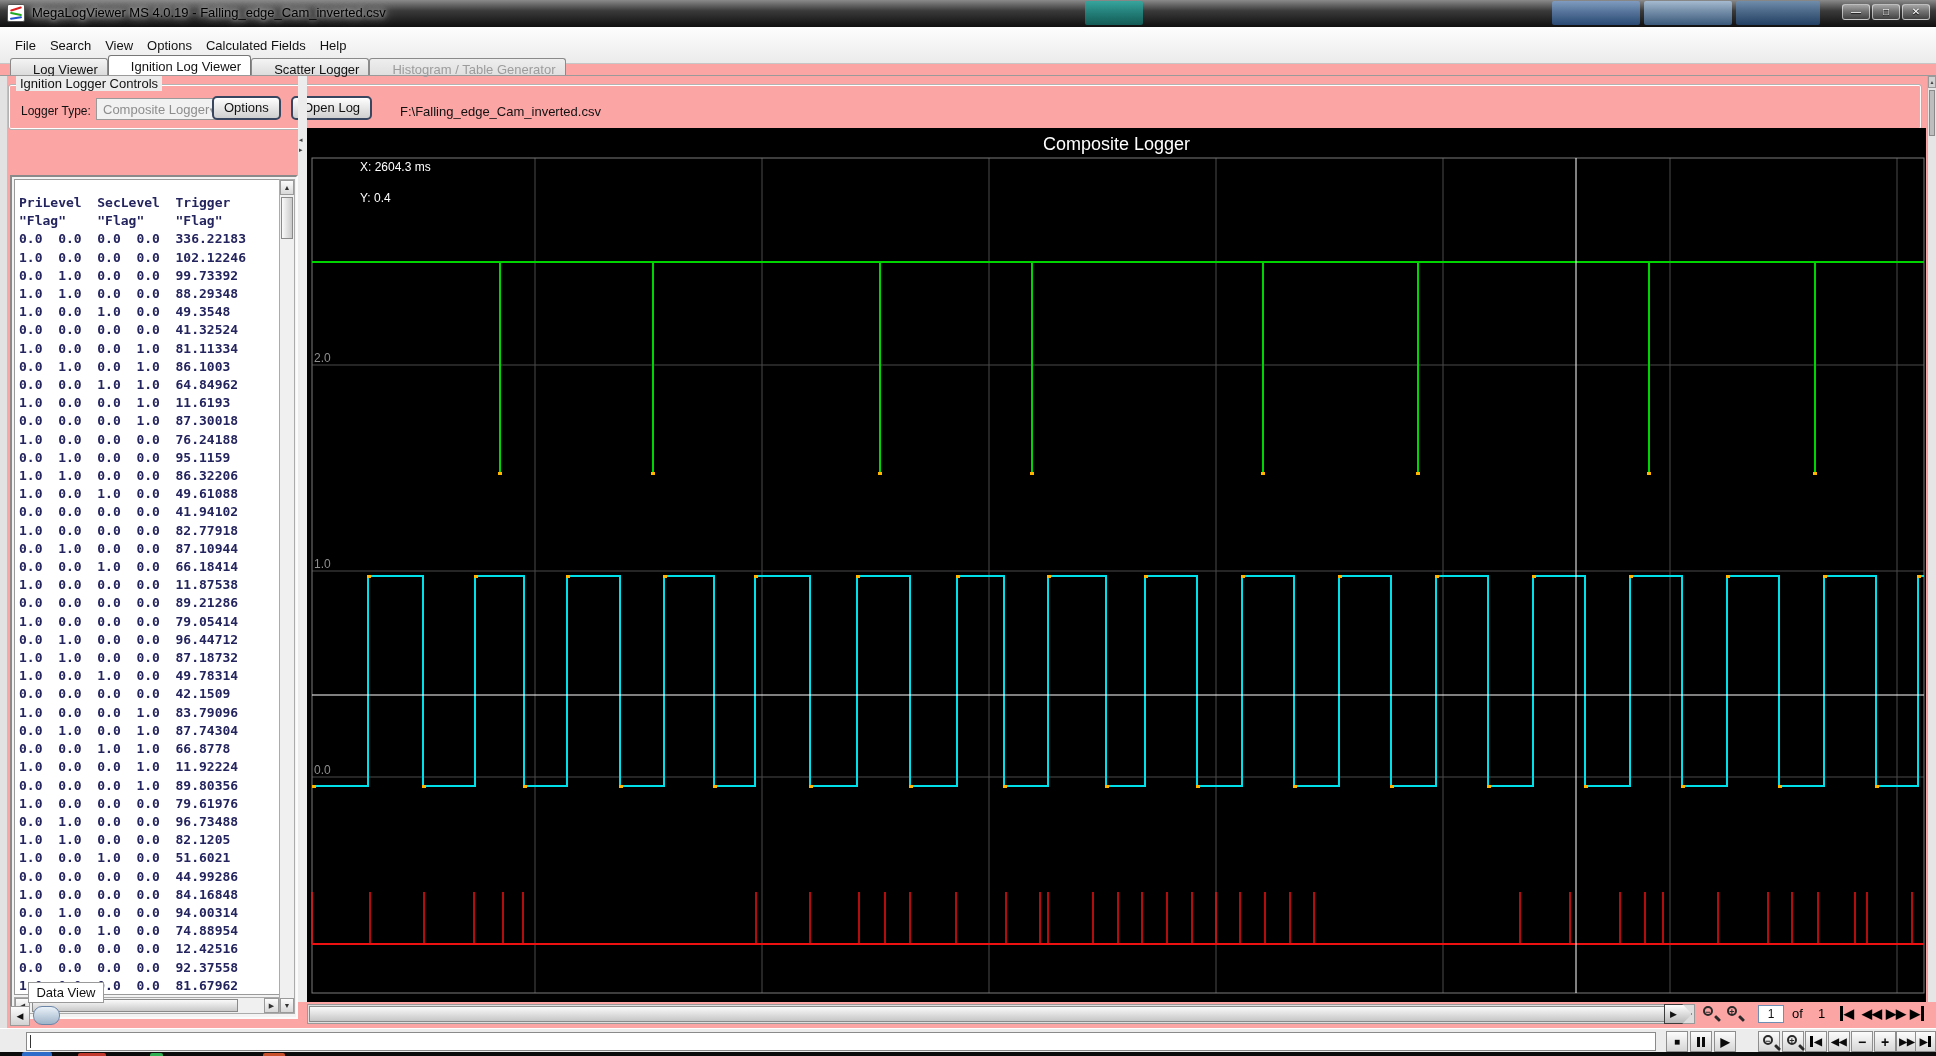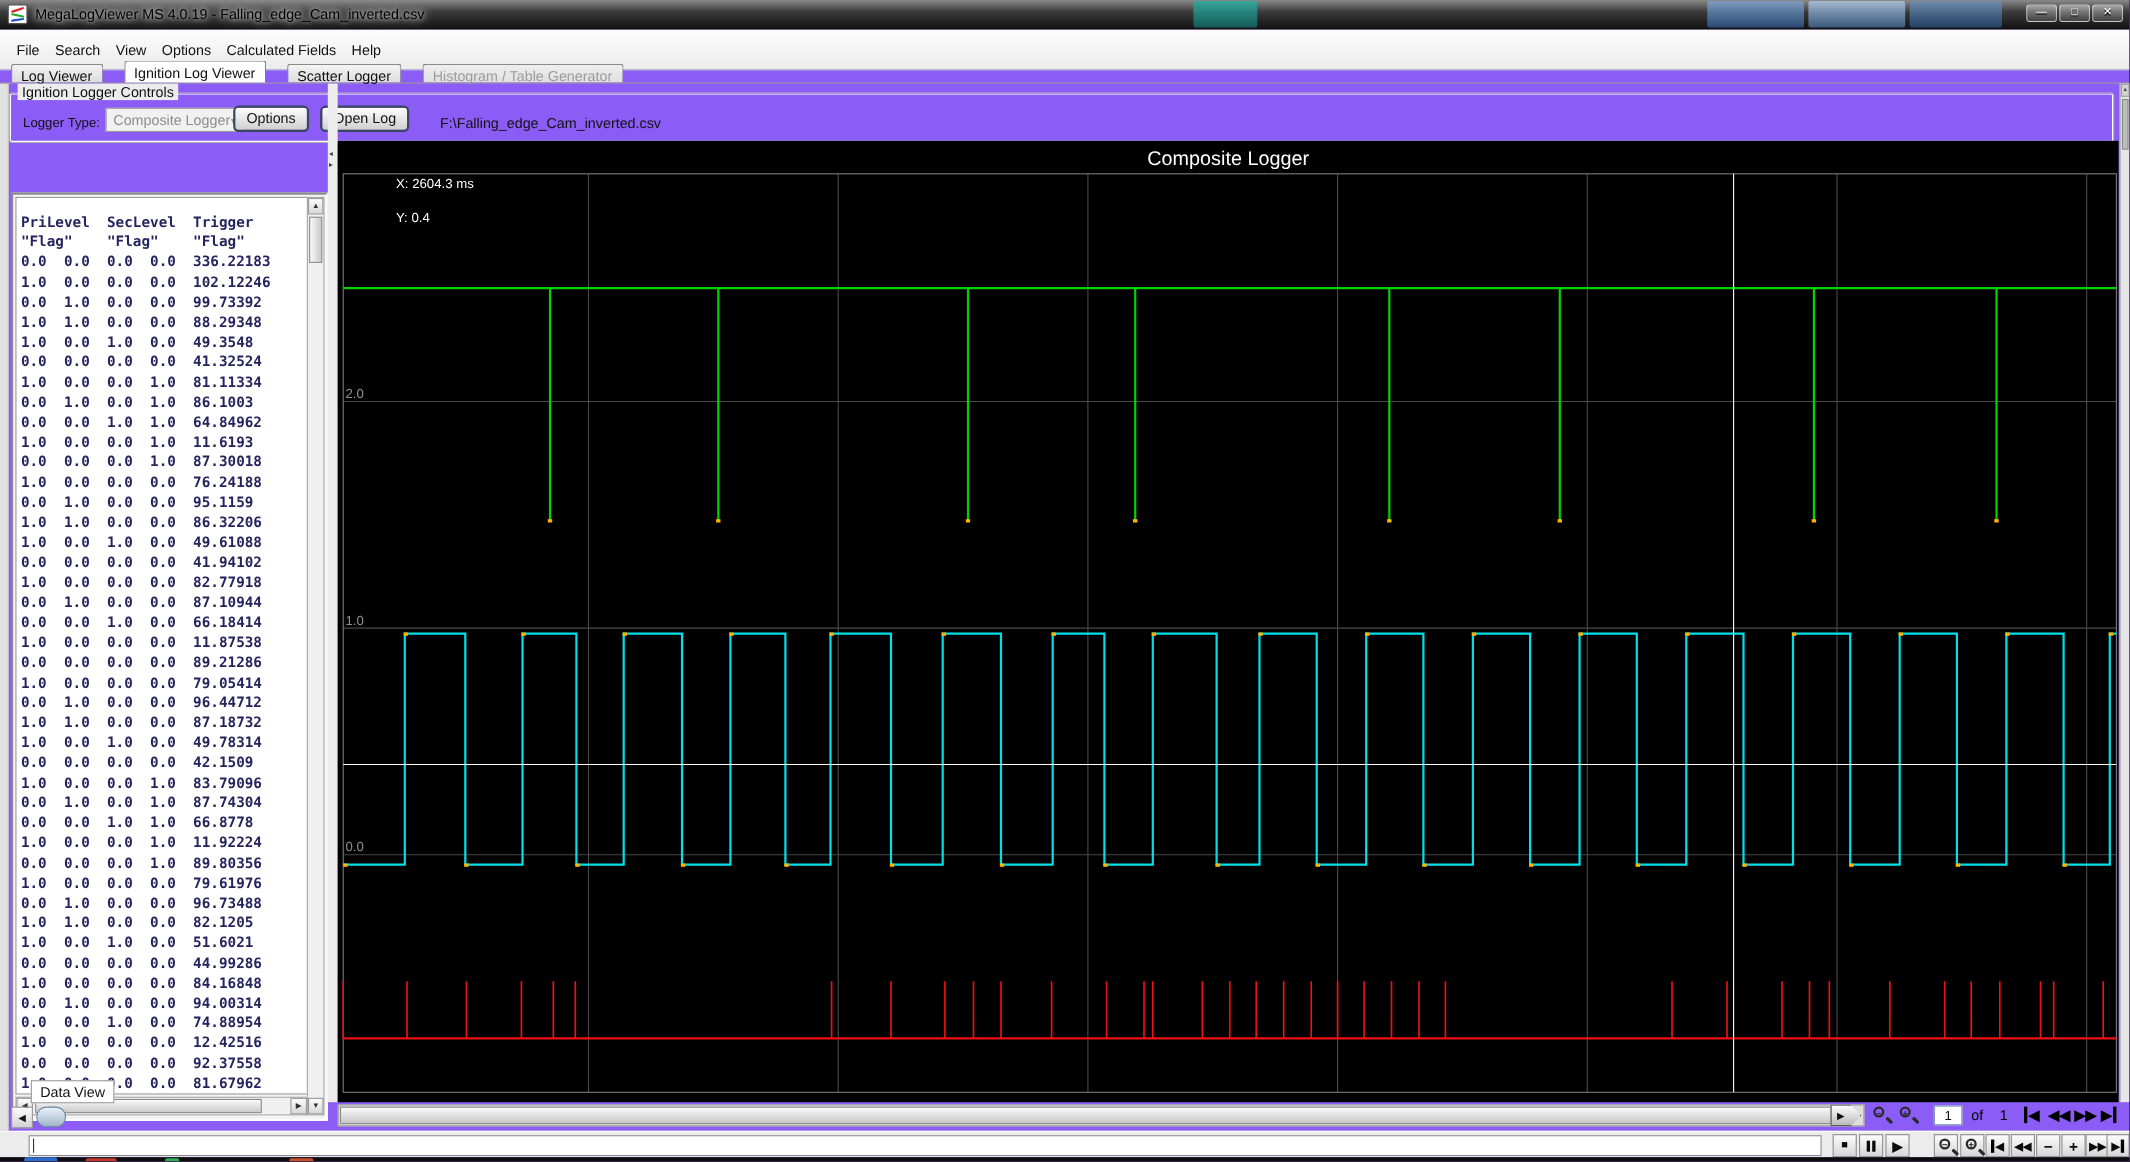--- a/index.html
+++ b/index.html
@@ -1,16 +1,16 @@
 <!DOCTYPE html>
 <html><head>
 <meta charset="utf-8">
 <style>
   html,body{margin:0;padding:0;background:#222;}
-  #app{position:relative;width:1936px;height:1056px;background:#8b5cf6;overflow:hidden;
+  #app{position:relative;width:1936px;height:1056px;background:#fca5a5;overflow:hidden;
        font-family:"Liberation Sans",sans-serif;color:#111;}
   [data-interactable]{box-sizing:border-box;}
 
   
   #titlebar{position:absolute;left:0;top:0;width:1936px;height:27px;
     background:linear-gradient(#8a8a8a,#3a3a3a 40%,#101010);overflow:hidden;}
   .tb-blob{position:absolute;top:1px;height:24px;border-radius:2px;opacity:.9;}
   #app-icon{position:absolute;left:7px;top:4px;width:18px;height:18px;background:#fff;
     border:1px solid #555;border-radius:2px;}
   #app-icon i{position:absolute;border-radius:2px;}
@@ -19,22 +19,22 @@
   .win-btn{position:absolute;top:4px;width:28px;height:16px;border:1px solid rgba(255,255,255,.55);
     border-radius:3px;background:linear-gradient(rgba(230,230,230,.5),rgba(120,120,120,.35));
     color:#fff;font-size:10px;line-height:14px;text-align:center;text-shadow:0 1px 1px #000;}
 
   
   #menubar{position:absolute;left:0;top:27px;width:1936px;height:37px;
     background:linear-gradient(#fdfdfd,#ebebeb);border-bottom:1px solid #c6c6c6;
     display:flex;align-items:center;padding-left:8px;}
   .menu-item{font-size:13px;padding:3px 7px;color:#111;}
   #tabrow{position:absolute;left:0;top:53px;width:1936px;height:23px;display:flex;align-items:flex-end;padding-left:10px;border-bottom:1px solid #9a9a9a;}
-  .tab{font-size:13px;padding:3px 9px 3px 8px;border:1px solid #8a8a8a;border-bottom:none;
-    border-radius:3px 3px 0 0;background:linear-gradient(#f4f4f4,#dcdcdc);margin-right:19px;height:17px;white-space:nowrap;}
+  .tab{font-size:13px;padding:3px 9px 3px 22px;border:1px solid #8a8a8a;border-bottom:none;
+    border-radius:3px 3px 0 0;background:linear-gradient(#f4f4f4,#dcdcdc);margin-right:0;height:17px;white-space:nowrap;}
   .tab.active{background:#fff;height:20px;position:relative;z-index:2;border-color:#777;}
   .tab.disabled{color:#9c9c9c;background:linear-gradient(#eee,#e0e0e0);}
 
   
   #groupbox{position:absolute;left:8px;top:84px;width:1914px;height:46px;
     border:1px solid #b3b3b3;border-radius:3px;box-shadow:inset 0 0 0 1px #fff;}
   #group-label{position:absolute;left:16px;top:76px;font-size:13px;background:#ececec;padding:0 4px;}
   #logger-type-label{position:absolute;left:21px;top:104px;font-size:12px;}
   #logger-type-combo{position:absolute;left:96px;top:98px;width:125px;height:22px;
     border:1px solid #9a9a9a;background:#f1f1f1;color:#8d8d8d;font-size:13px;

